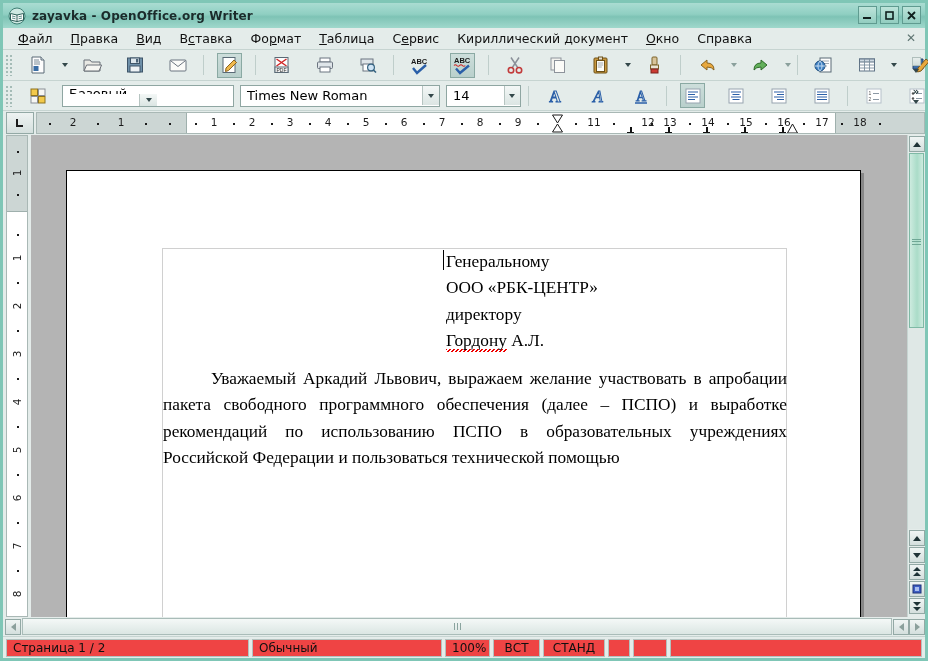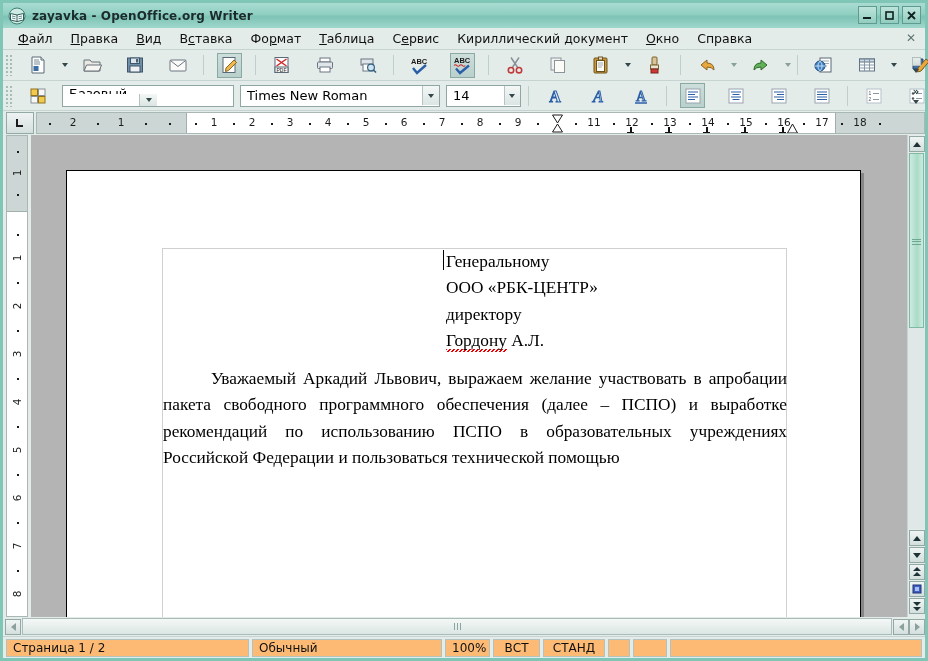--- a/index.html
+++ b/index.html
@@ -377,21 +377,21 @@
     flex: 0 0 22px; height: 22px;
     background: #e4ecea;
     display: flex; align-items: center;
     padding: 0 3px; gap: 3px;
     box-sizing: border-box;
     border-top: 1px solid #c6d4d1;
   }
   .sb-cell {
     height: 18px;
     border: 1px solid #b3c2bf;
-    background: #fdba74;
+    background: #ef4444;
     display: flex; align-items: center;
     padding: 0 6px;
     font-size: 12px; color: #101010;
     white-space: nowrap;
     box-sizing: border-box;
   }
   .sb-page { width: 243px; }
   .sb-style { width: 190px; }
   .sb-zoom { width: 45px; justify-content: flex-start; }
   .sb-ins { width: 47px; justify-content: center; }
@@ -839,21 +839,21 @@
       <span class="rnum" style="left:177px">1</span>
       <span class="rnum" style="left:215px">2</span>
       <span class="rnum" style="left:253px">3</span>
       <span class="rnum" style="left:291px">4</span>
       <span class="rnum" style="left:329px">5</span>
       <span class="rnum" style="left:367px">6</span>
       <span class="rnum" style="left:405px">7</span>
       <span class="rnum" style="left:443px">8</span>
       <span class="rnum" style="left:481px">9</span>
       <span class="rnum" style="left:557px">11</span>
-      <span class="rnum" style="left:595px">12</span>
+      <span class="rnum" style="left:611px">12</span>
       <span class="rnum" style="left:633px">13</span>
       <span class="rnum" style="left:671px">14</span>
       <span class="rnum" style="left:709px">15</span>
       <span class="rnum" style="left:747px">16</span>
       <span class="rnum" style="left:785px">17</span>
       <span class="rnum" style="left:823px">18</span>
 
       <i class="rdot" style="left:158px"></i>
         <i class="rdot" style="left:196px"></i>
       <i class="rdot" style="left:234px"></i>

